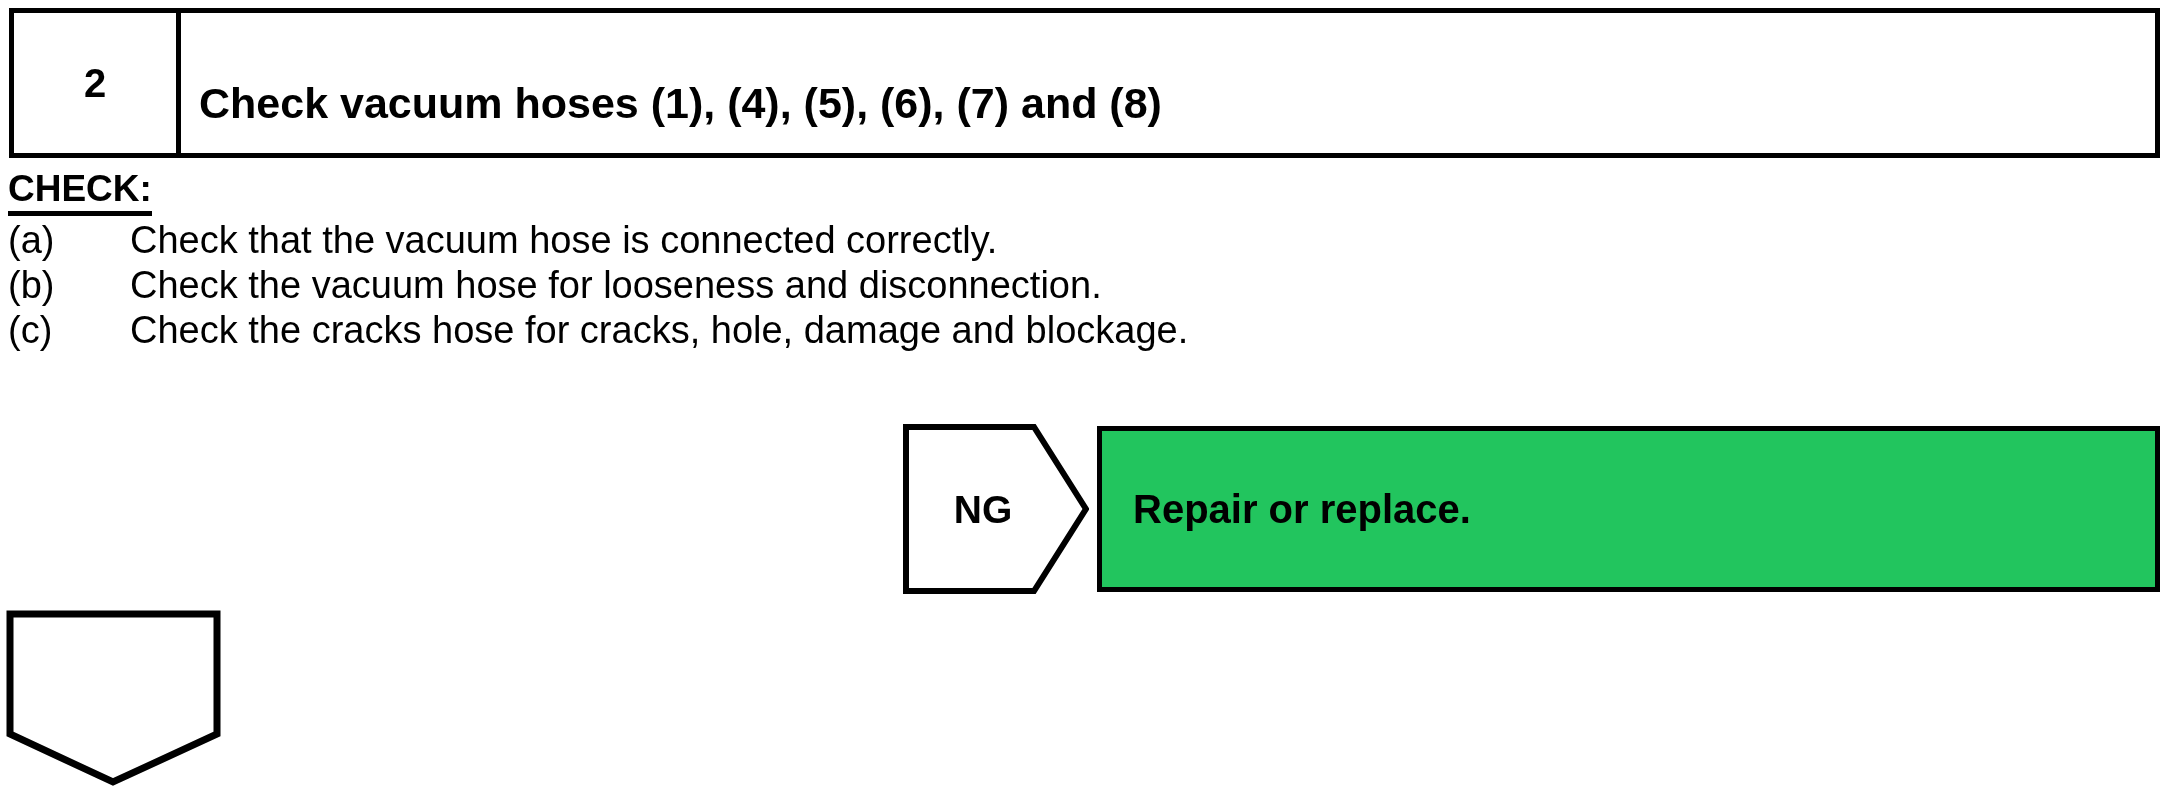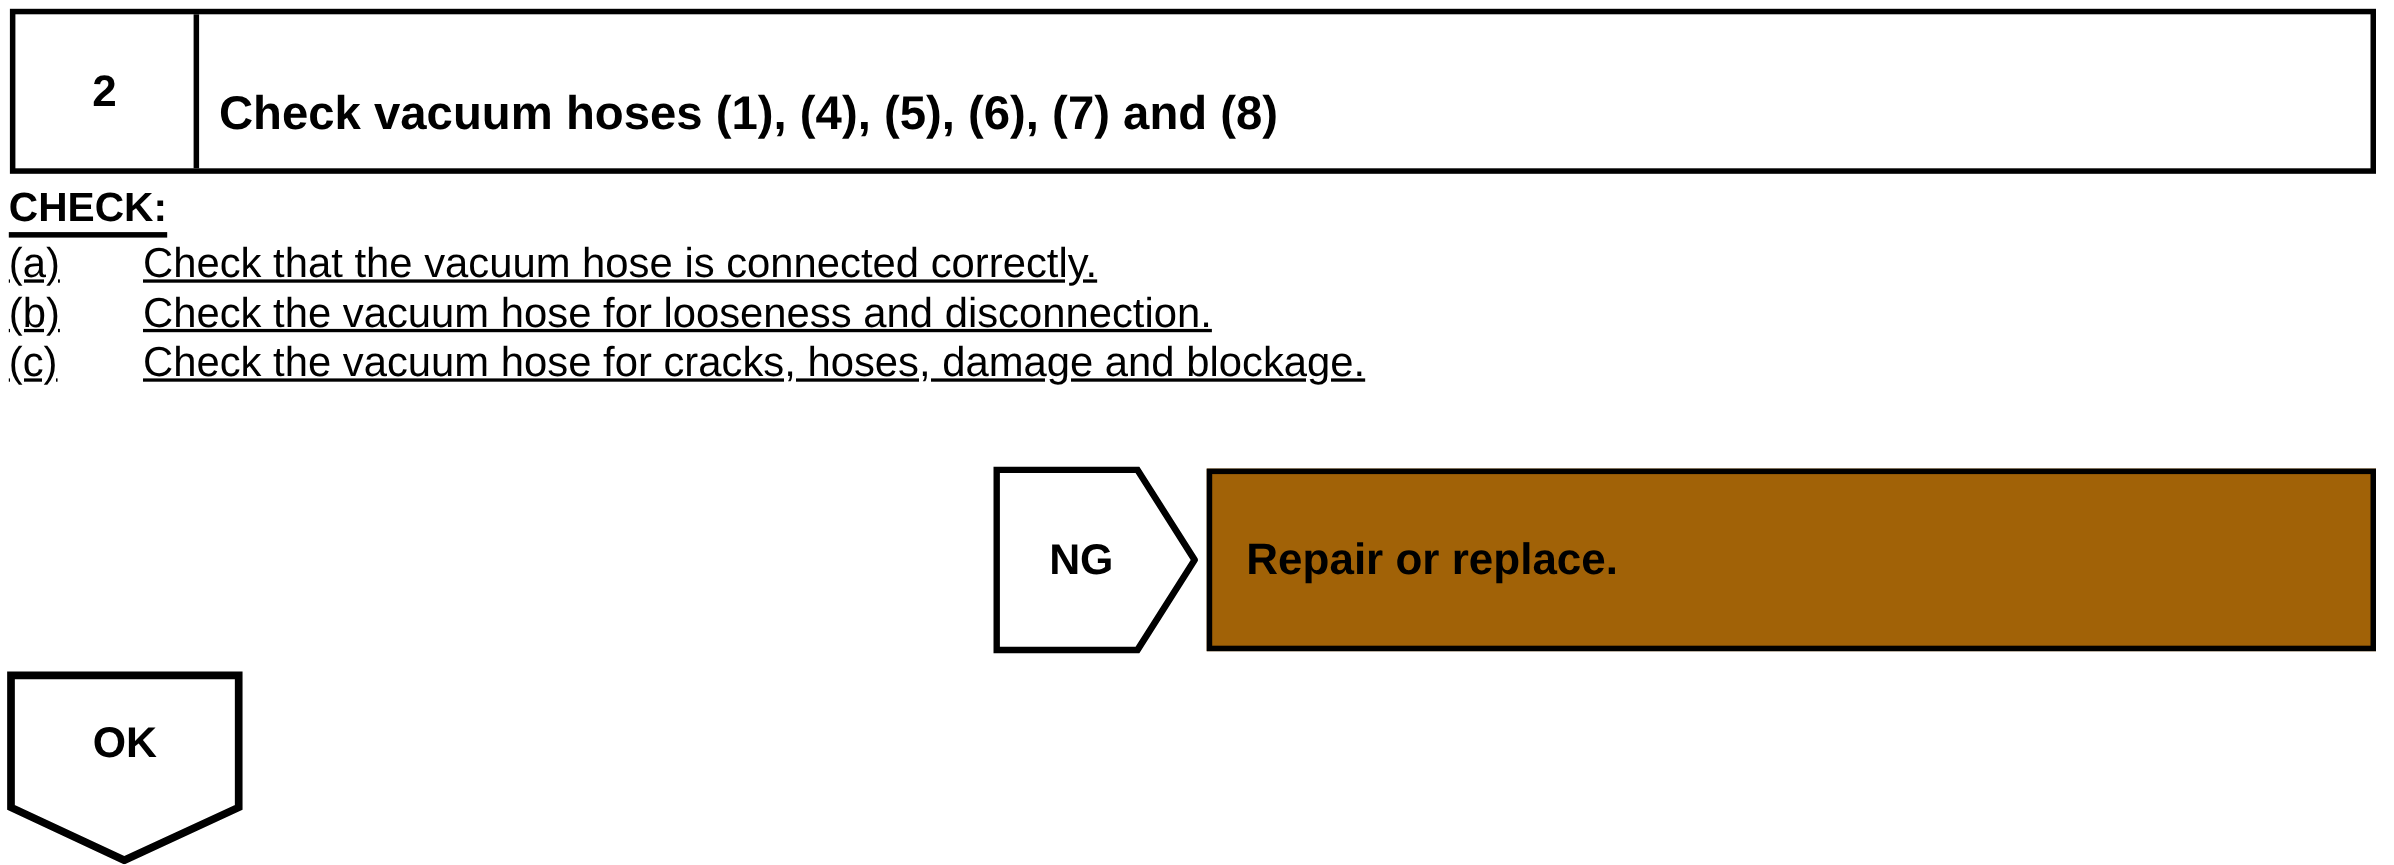--- a/index.html
+++ b/index.html
@@ -62,21 +62,20 @@
     line-height: 1;
     white-space: nowrap;
   }
 
   
   .check-block {
     position: absolute;
     left: 8px;
     top: 170px;
     width: 1700px;
-    text-decoration: underline;
   }
   .check-heading {
     font-size: 37px;
     font-weight: bold;
     line-height: 1;
     display: inline-block;
     border-bottom: 5px solid #000000;
     padding-bottom: 4px;
     letter-spacing: 0px;
   }
@@ -130,21 +129,21 @@
 
   
   .repair-box {
     position: absolute;
     left: 1097px;
     top: 426px;
     width: 1063px;
     height: 166px;
     border: 5px solid #000000;
     box-sizing: border-box;
-    background: #a16207;
+    background: #22c55e;
     display: flex;
     align-items: center;
     padding-left: 31px;
   }
   .repair-text {
     font-size: 40px;
     font-weight: bold;
     line-height: 1;
     white-space: nowrap;
   }
@@ -198,36 +197,35 @@
       <li class="check-item">
         <span class="check-item-label">(a)</span>
         <span class="check-item-text">Check that the vacuum hose is connected correctly.</span>
       </li>
       <li class="check-item">
         <span class="check-item-label">(b)</span>
         <span class="check-item-text">Check the vacuum hose for looseness and disconnection.</span>
       </li>
       <li class="check-item">
         <span class="check-item-label">(c)</span>
-        <span class="check-item-text">Check the vacuum hose for cracks, hoses, damage and blockage.</span>
+        <span class="check-item-text">Check the cracks hose for cracks, hole, damage and blockage.</span>
       </li>
     </ul>
   </div>
 
   <div class="ng-shape">
     <svg viewBox="0 0 186 170" xmlns="http://www.w3.org/2000/svg">
       <polygon points="3,3 131,3 183,85 131,167 3,167" fill="#ffffff" stroke="#000000" stroke-width="6" stroke-linejoin="miter"></polygon>
     </svg>
     <span class="ng-label">NG</span>
   </div>
 
   <div class="repair-box">
     <span class="repair-text">Repair or replace.</span>
   </div>
 
   <div class="ok-shape">
     <svg viewBox="0 0 215 176" xmlns="http://www.w3.org/2000/svg">
       <polygon points="4,4 211,4 211,124 107,172 4,124" fill="#ffffff" stroke="#000000" stroke-width="7" stroke-linejoin="miter"></polygon>
     </svg>
-    <span class="ok-label">OK</span>
   </div>
 
 </div>
 
 </body></html>

